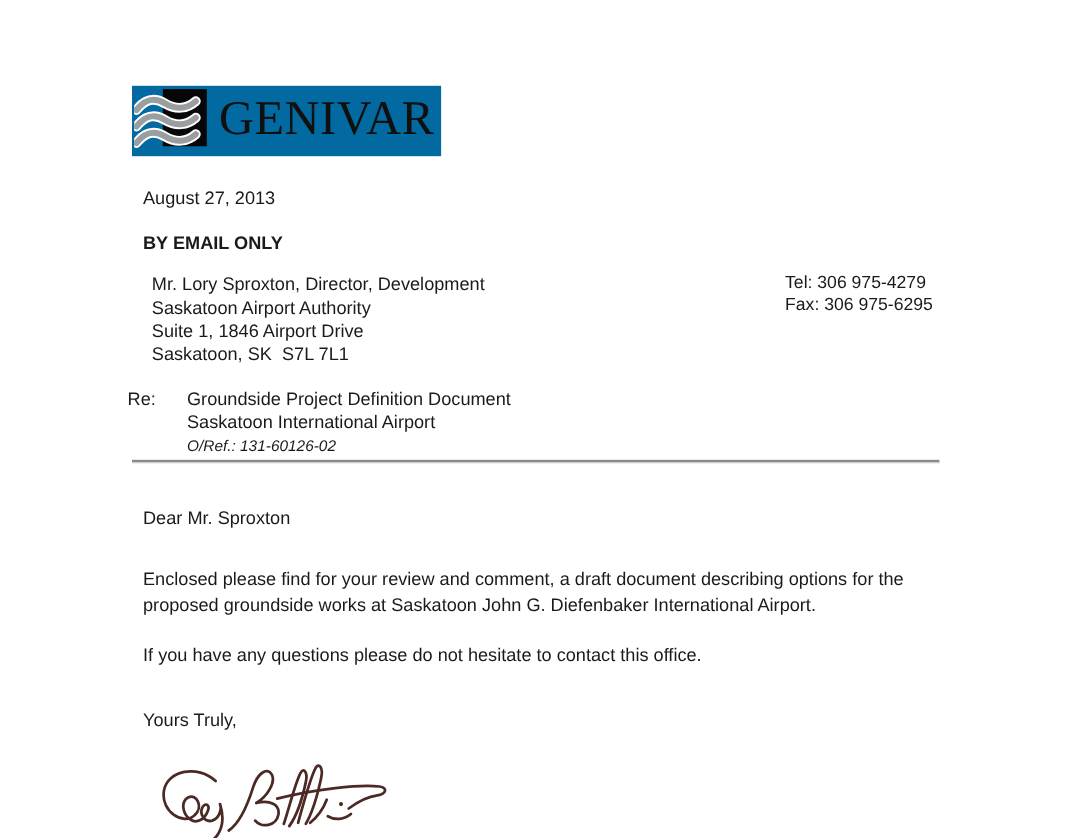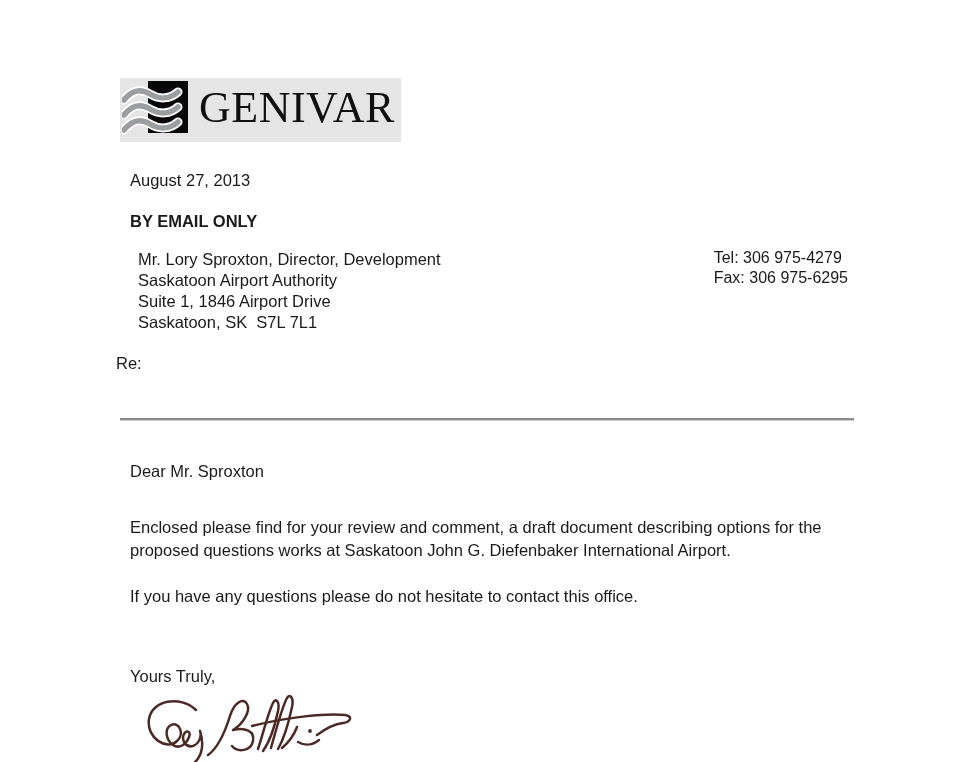--- a/index.html
+++ b/index.html
@@ -16,21 +16,21 @@
     font-family: "Liberation Sans", "DejaVu Sans", sans-serif;
     color: #1a1a1a;
     font-size: 16.5px;
   }
   .letterhead {
     position: absolute;
     left: 120px;
     top: 78px;
     display: flex;
     align-items: center;
-    background: #e5e5e5;
+    background: #0369a1;
     padding: 1px 6px 1px 2px;
   }
   .logo-mark { display: block; line-height: 0; }
   .brand {
     font-family: "Liberation Serif", "DejaVu Serif", serif;
     font-size: 44px;
     font-weight: 400;
     letter-spacing: 0.5px;
     color: #101010;
     margin-left: 9px;
@@ -97,21 +97,21 @@
     left: 130px;
     width: 742px;
     margin: 0;
     line-height: 23px;
   }
   .para.p1 { top: 516px; }
   .para.p2 { top: 585px; }
   .closing {
     position: absolute;
     left: 130px;
-    top: 667px;
+    top: 646px;
     text-align: right;
   }
   .signature {
     position: absolute;
     left: 132px;
     top: 690px;
     line-height: 0;
   }
 </style>
 </head>
@@ -147,27 +147,32 @@
     <div>Saskatoon, SK  S7L 7L1</div>
   </div>
 
   <div class="contact">
     <div>Tel: 306 975-4279</div>
     <div>Fax: 306 975-6295</div>
   </div>
 
   <div class="subject">
     <div>Re:</div>
+    <div>
+      <div>Groundside Project Definition Document</div>
+      <div>Saskatoon International Airport</div>
+      <div class="ref">O/Ref.: 131-60126-02</div>
+    </div>
   </div>
 
   <div class="rule"></div>
 
   <div class="salutation">Dear Mr. Sproxton</div>
 
-  <p class="para p1">Enclosed please find for your review and comment, a draft document describing options for the proposed questions works at Saskatoon John G. Diefenbaker International Airport.</p>
+  <p class="para p1">Enclosed please find for your review and comment, a draft document describing options for the proposed groundside works at Saskatoon John G. Diefenbaker International Airport.</p>
 
   <p class="para p2">If you have any questions please do not hesitate to contact this office.</p>
 
   <div class="closing">Yours Truly,</div>
 
   <div class="signature">
     <svg width="260" height="75" viewBox="0 0 260 75" xmlns="http://www.w3.org/2000/svg">
       <g fill="none" stroke="#4b2a25" stroke-width="2.5" stroke-linecap="round" stroke-linejoin="round">
         <path d="M64,20 C48,5 20,10 17,29 C14,48 35,61 45,51 C53,44 47,31 39,35 C32,39 34,50 41,55 C47,59 54,55 57,47 C59,42 55,39 52,44 C49,50 54,58 61,56 C67,54 70,46 68,41 C72,53 71,66 61,74"></path>
         <path d="M76,65 C86,58 93,42 98,26 C102,13 111,7 115,14 C119,21 111,34 101,40 C113,37 123,41 121,51 C119,61 106,63 100,56"></path>

